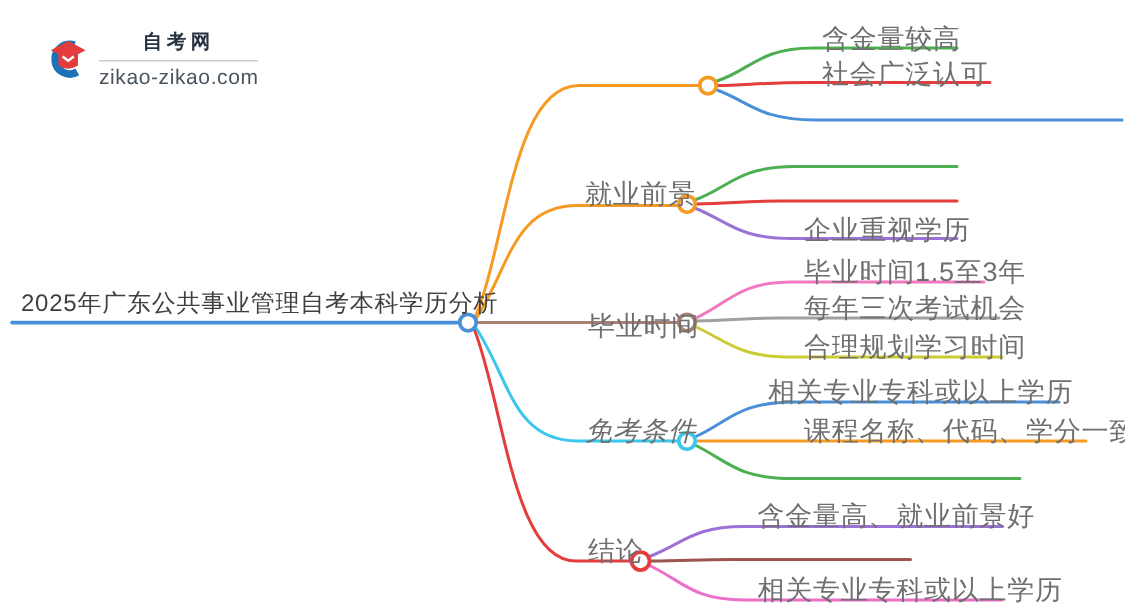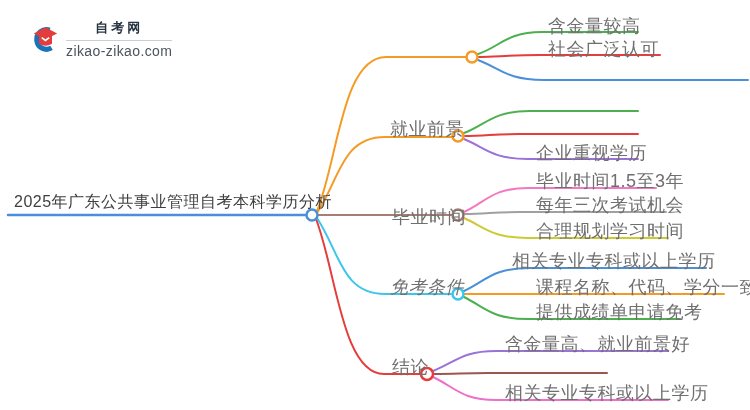--- a/index.html
+++ b/index.html
@@ -95,19 +95,18 @@
   <div class="lbl" style="left:536px; top:143px;">企业重视学历</div>
 
   <div class="lbl" style="left:392px; top:207px;">毕业时间</div>
   <div class="lbl" style="left:536px; top:171px;">毕业时间1.5至3年</div>
   <div class="lbl" style="left:536px; top:195px;">每年三次考试机会</div>
   <div class="lbl" style="left:536px; top:221px;">合理规划学习时间</div>
 
   <div class="lbl" style="left:390px; top:277px;font-style:italic;">免考条件</div>
   <div class="lbl" style="left:512px; top:251px;">相关专业专科或以上学历</div>
   <div class="lbl" style="left:536px; top:277px;text-align:right;">课程名称、代码、学分一致</div>
-  <div class="lbl" style="left:536px; top:302px;">提供成绩单申请免考</div>
 
   <div class="lbl" style="left:392px; top:357px;text-align:right;">结论</div>
   <div class="lbl" style="left:505px; top:334px;">含金量高、就业前景好</div>
   <div class="lbl" style="left:505px; top:383px;">相关专业专科或以上学历</div>
 
 </div>
 
 </body></html>

